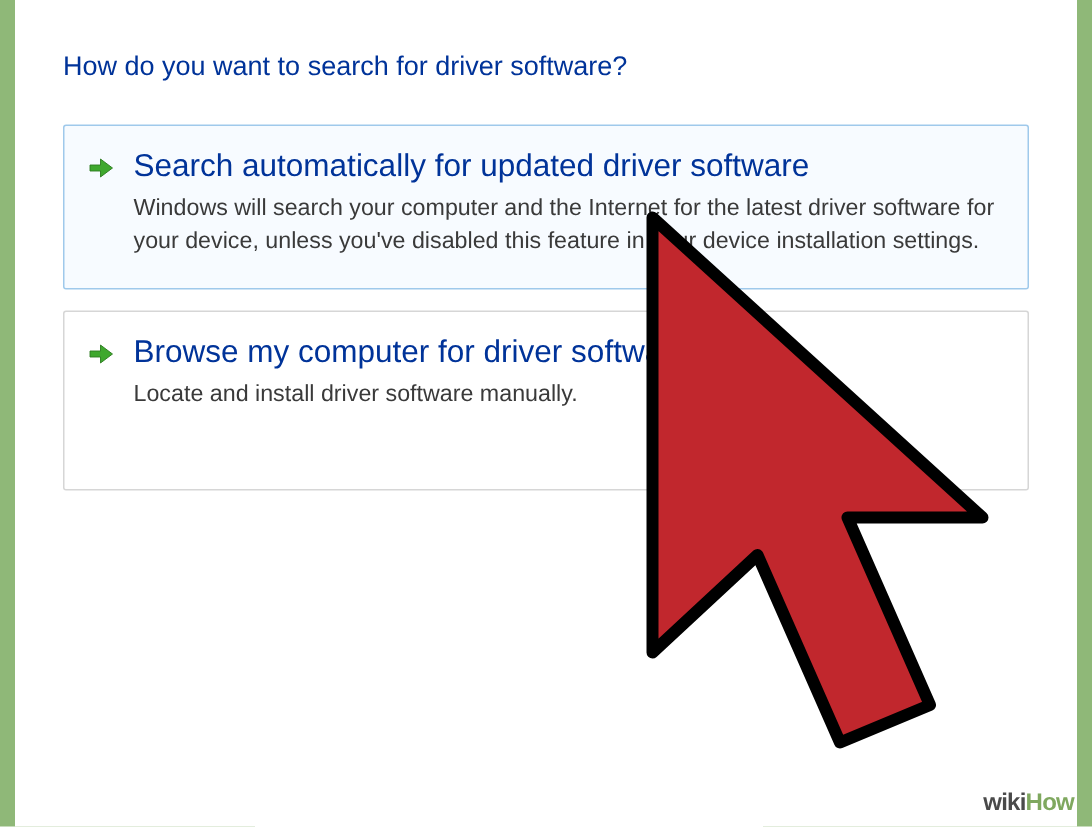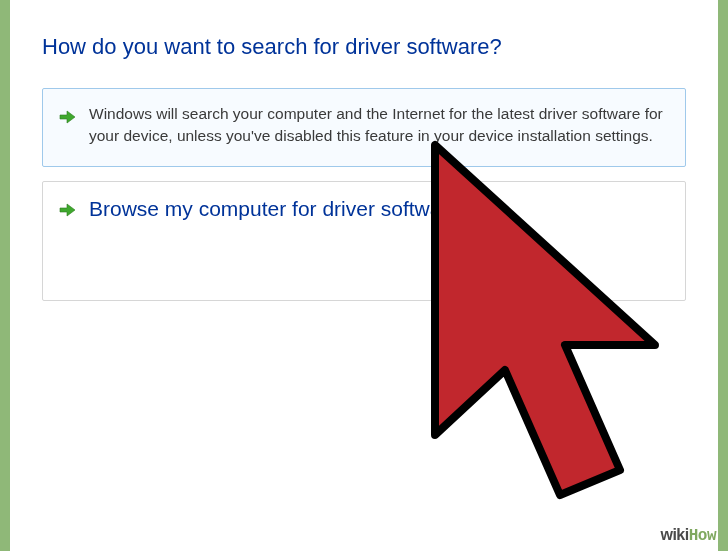--- a/index.html
+++ b/index.html
@@ -15,21 +15,21 @@
       position: absolute;
       left: 10px;
       top: 0px;
       right: 10px;
       bottom: 0px;
       background: #ffffff;
       padding: 34px 32px 20px 32px;
     }
     .heading {
       color: #003399;
-      font-size: 22px;
+      font-size: 18px;
       font-weight: 400;
       margin-bottom: 28px;
     }
     .option {
       border: 1px solid #d6d6d6;
       border-radius: 2px;
       padding: 14px 20px 20px 14px;
       margin-bottom: 14px;
       display: flex;
       align-items: flex-start;
@@ -69,47 +69,49 @@
     }
     .watermark {
       position: absolute;
       right: 12px;
       bottom: 6px;
       font-size: 16px;
       font-weight: bold;
       letter-spacing: -0.5px;
     }
     .wm1 { color: #4a4a4a; margin-left: 24px; }
-    .wm2 { color: #7fa85f; font-family: Liberation Mono, monospace; }
+    .wm2 { color: #7fa85f; }
   </style>
 </head>
 <body>
 
 <div class="frame">
   <h1 class="heading">How do you want to search for driver software?</h1>
 
   <div class="option highlight">
     <span class="arrow-icon">
       <svg viewBox="0 0 20 20" width="20" height="20">
         <path d="M3 8 L10 8 L10 4 L18 10 L10 16 L10 12 L3 12 Z" fill="#3fa82e" stroke="#2c7a1f" stroke-width="0.6"></path>
       </svg>
     </span>
     <div class="option-body">
+      <div class="option-title">Search automatically for updated driver software</div>
       <div class="option-desc">Windows will search your computer and the Internet for the latest driver software for your device, unless you've disabled this feature in your device installation settings.</div>
     </div>
   </div>
 
   <div class="option second">
     <span class="arrow-icon">
       <svg viewBox="0 0 20 20" width="20" height="20">
         <path d="M3 8 L10 8 L10 4 L18 10 L10 16 L10 12 L3 12 Z" fill="#3fa82e" stroke="#2c7a1f" stroke-width="0.6"></path>
       </svg>
     </span>
     <div class="option-body">
       <div class="option-title">Browse my computer for driver software</div>
+      <div class="option-desc">Locate and install driver software manually.</div>
     </div>
   </div>
 </div>
 
 <div class="cursor-overlay">
   <svg width="300" height="400" viewBox="0 0 300 400">
     <path d="M 20 10
              L 20 300
              L 90 235
              L 145 360

